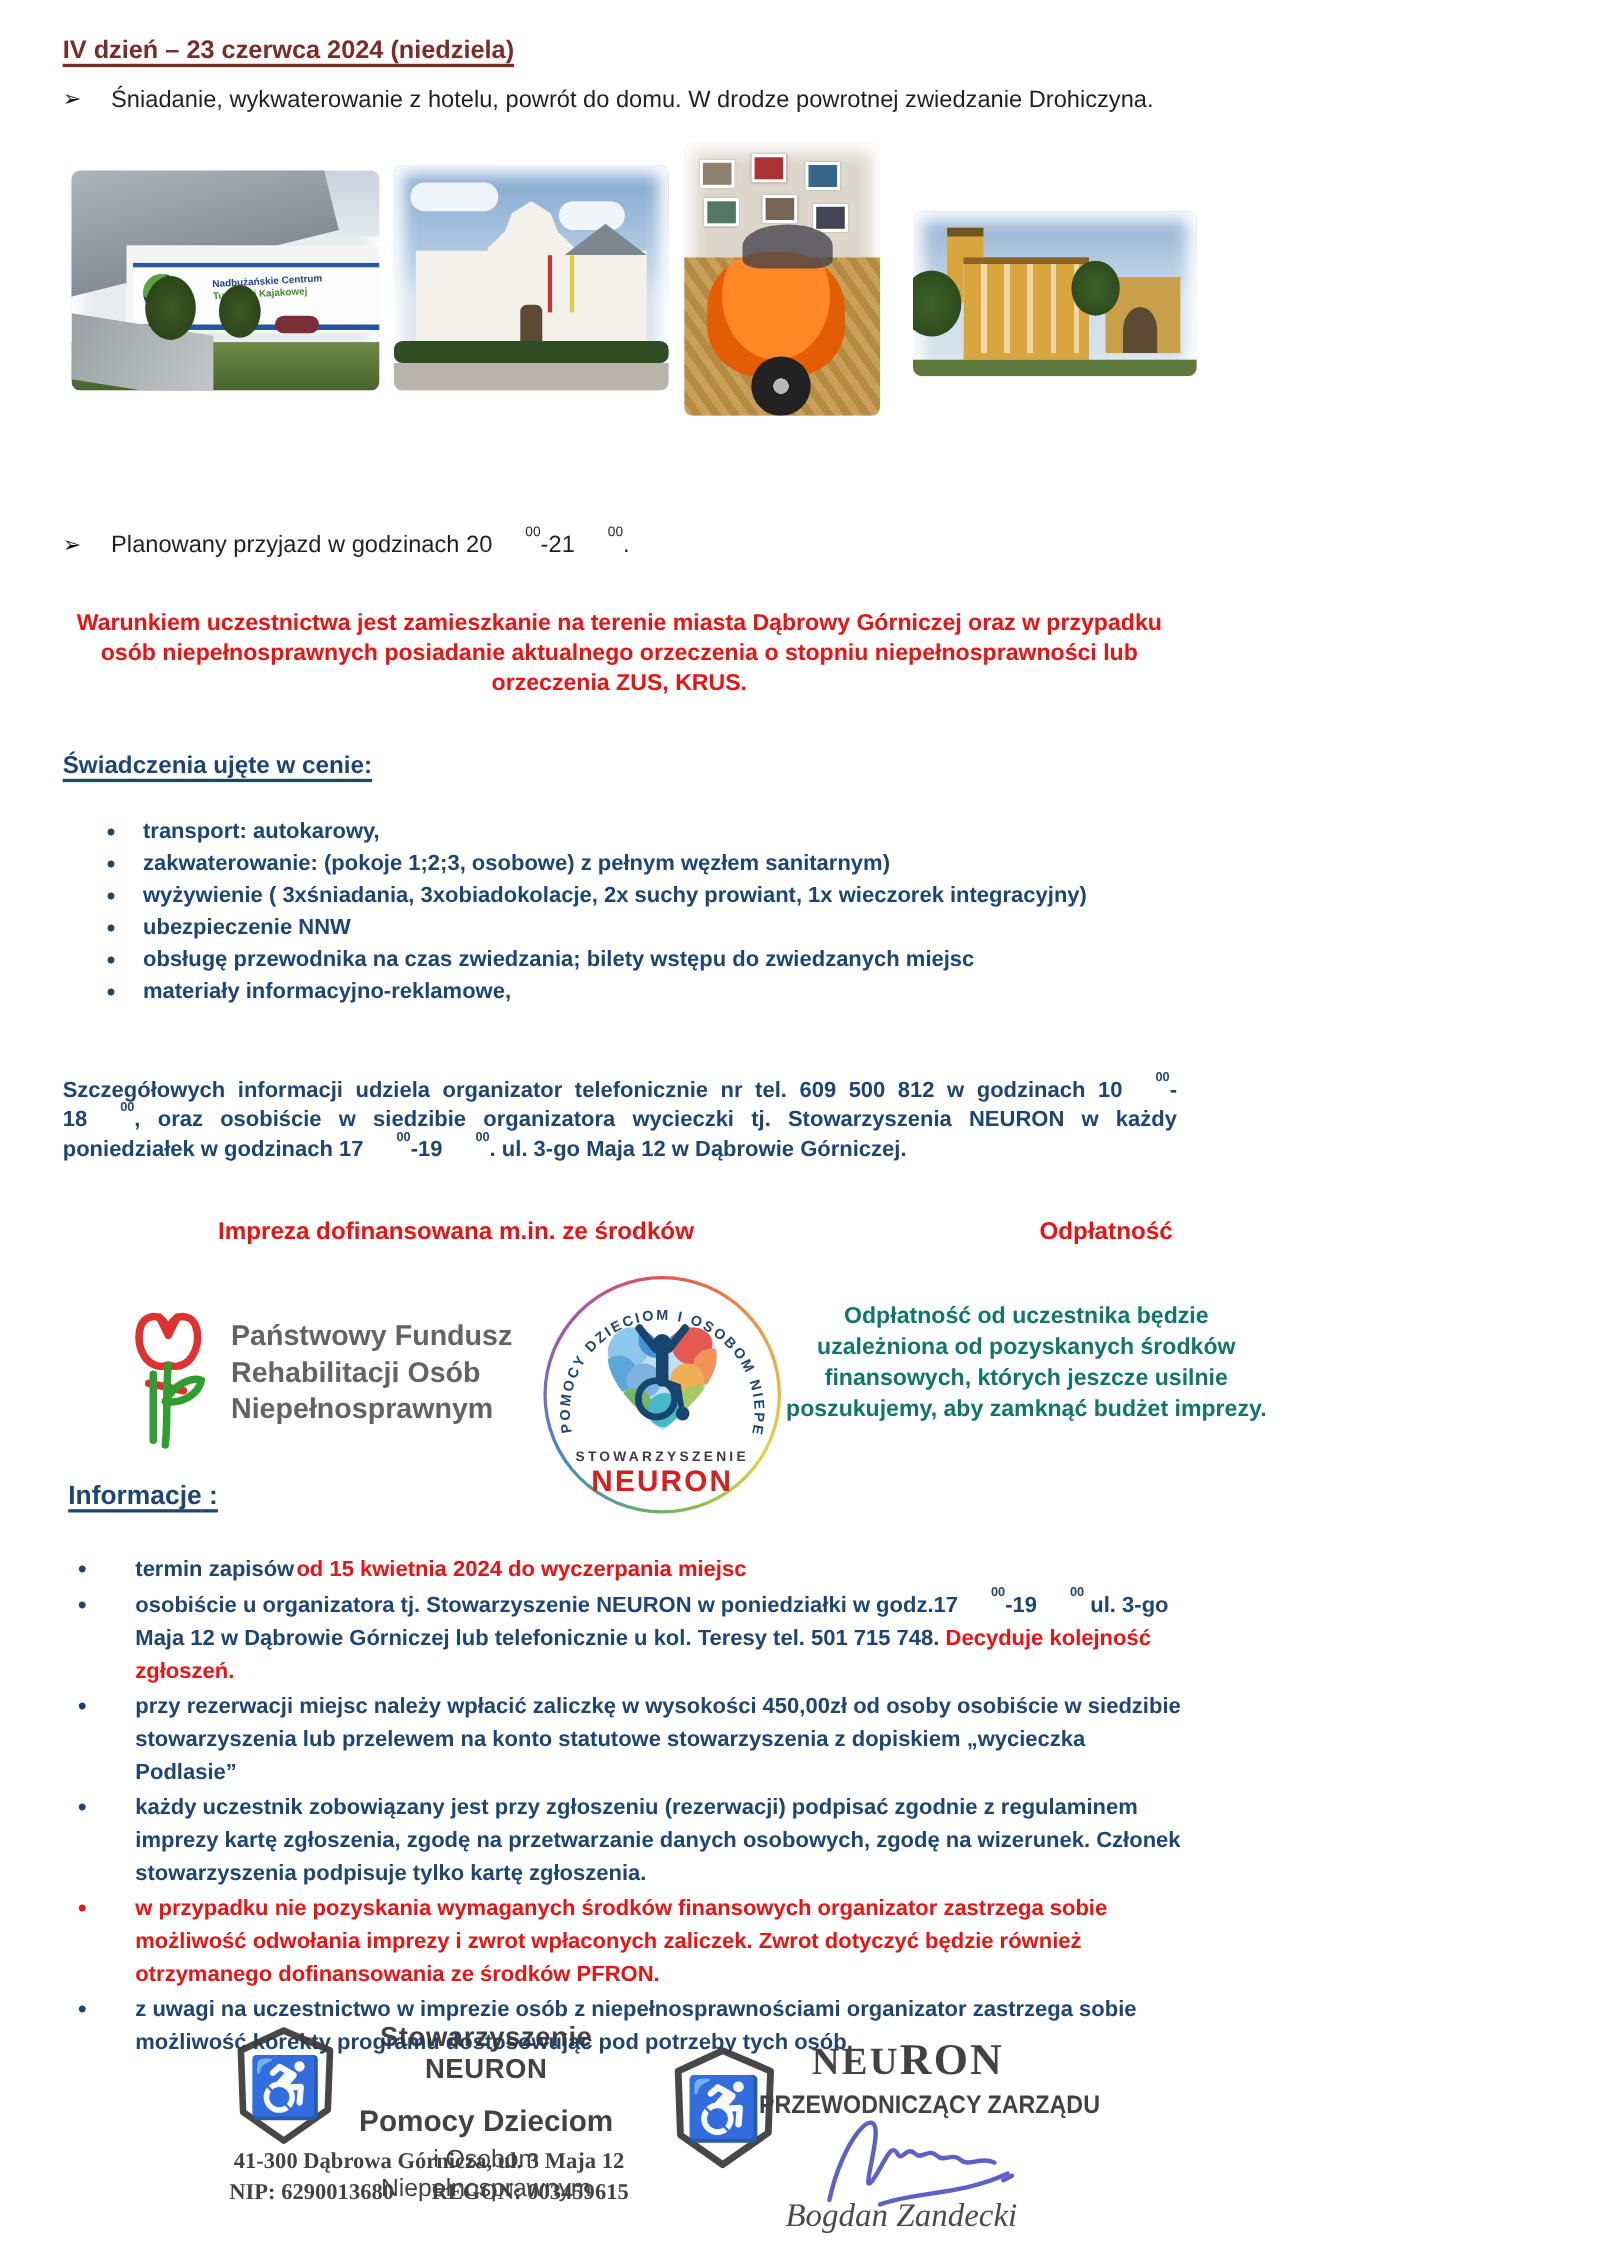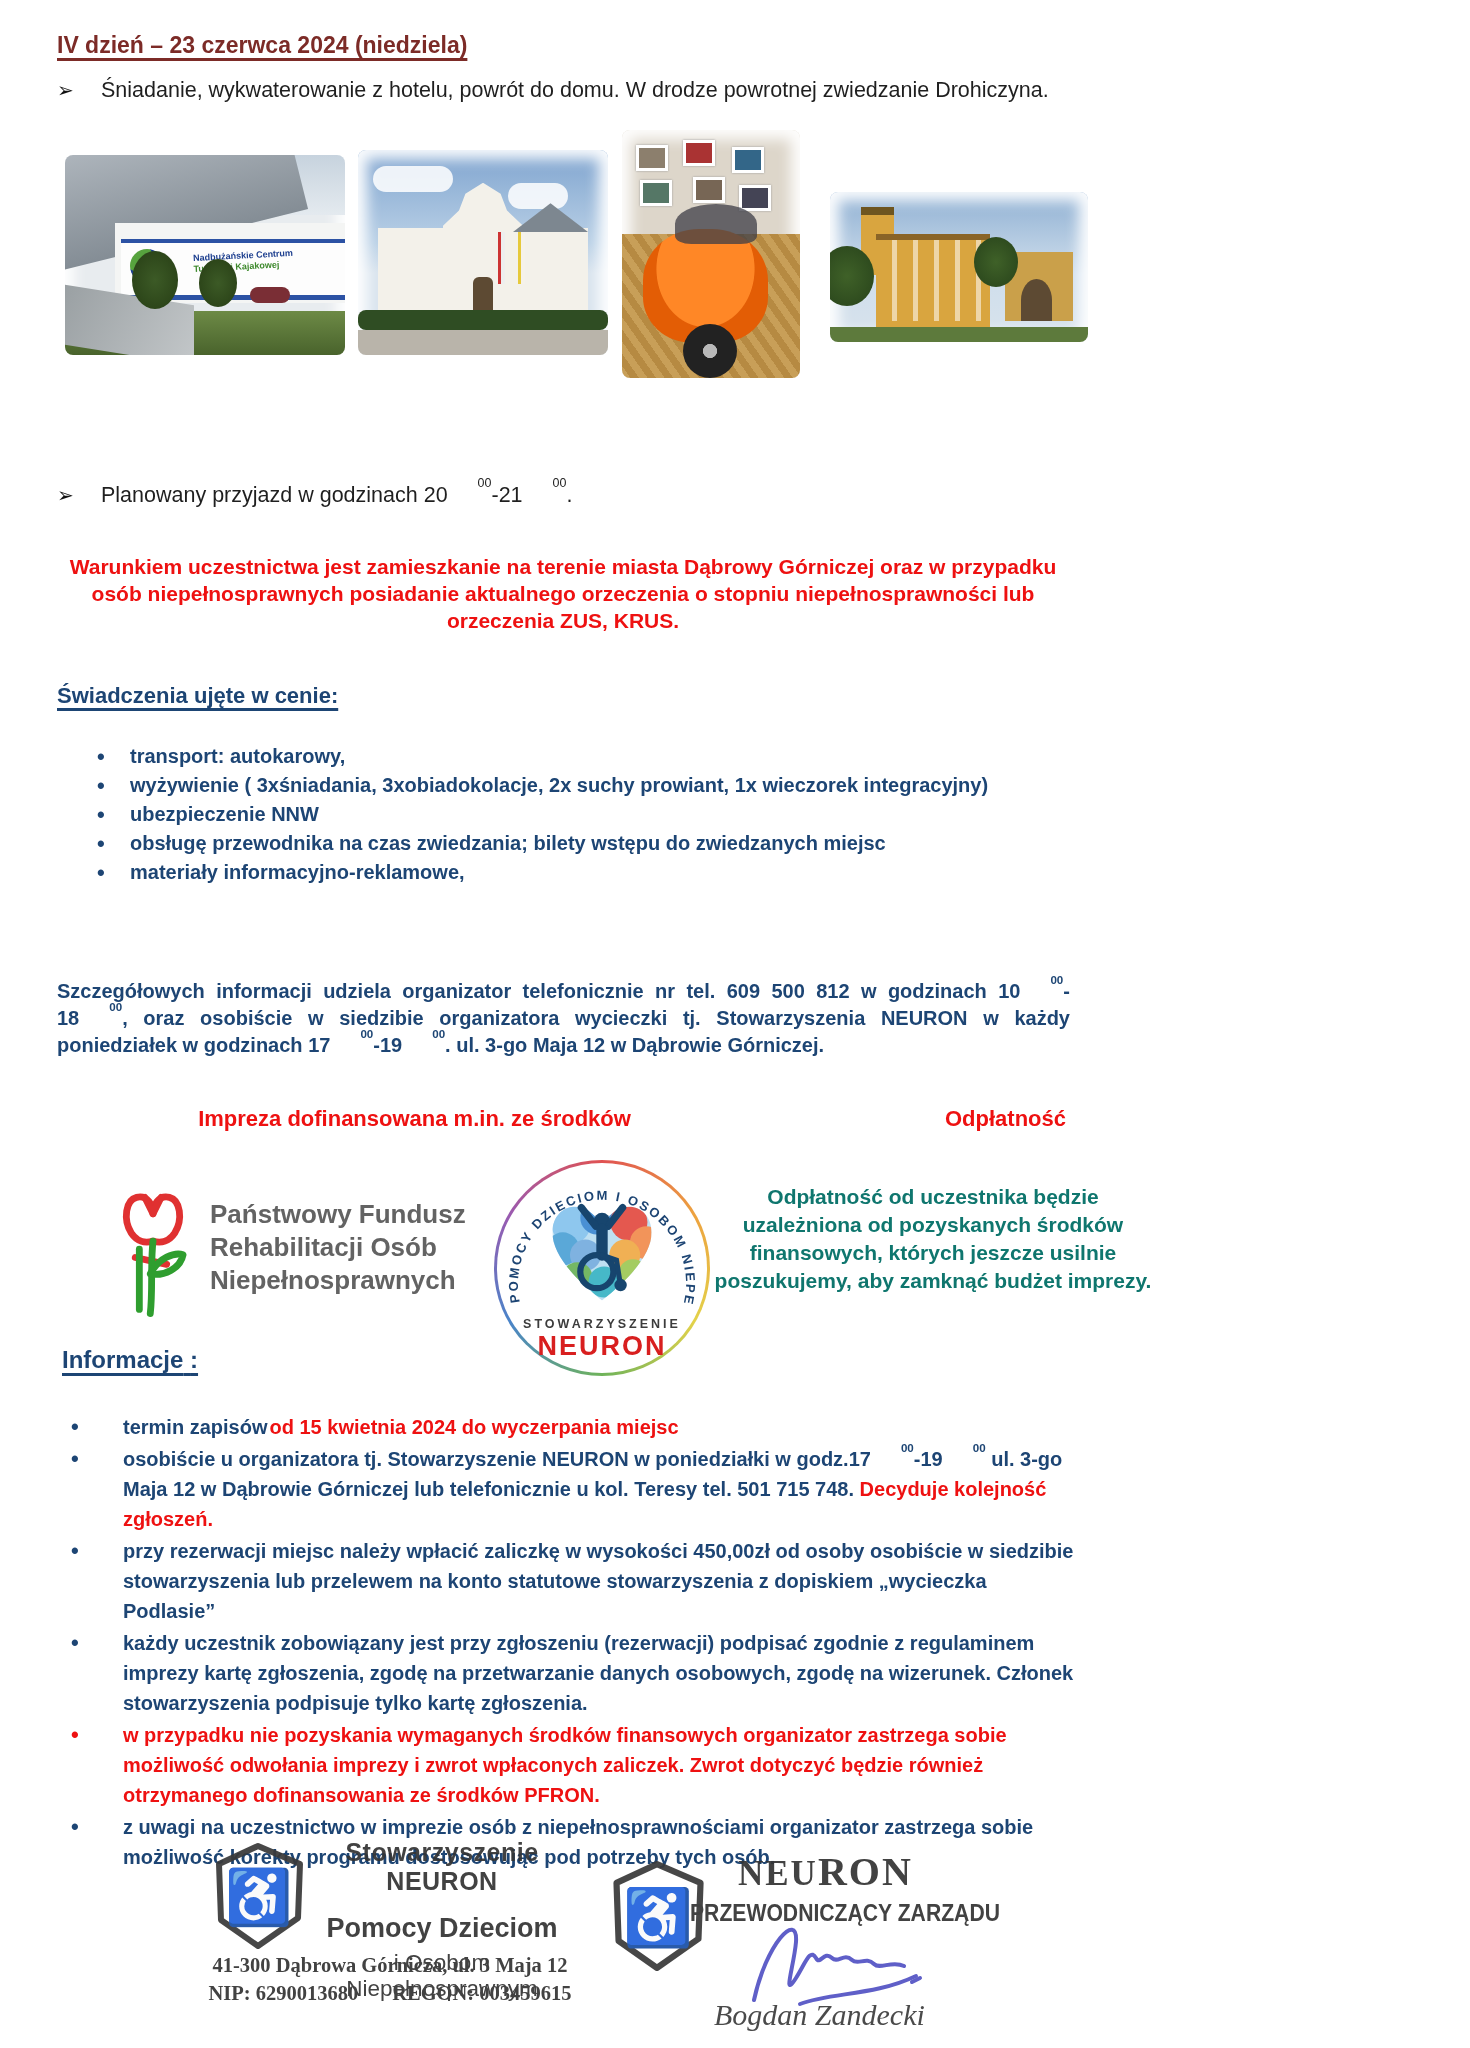--- a/index.html
+++ b/index.html
@@ -228,20 +228,21 @@
     <span>Planowany przyjazd w godzinach 20</span><sup class="ss">00</sup><span>-21</span><sup class="ss">00</sup><span>.</span>
   </span>
 </div>
 
 <div class="abs" id="sec-warning">Warunkiem uczestnictwa jest zamieszkanie na terenie miasta Dąbrowy Górniczej oraz w przypadku osób niepełnosprawnych posiadanie aktualnego orzeczenia o stopniu niepełnosprawności lub orzeczenia  ZUS, KRUS.</div>
 
 <div class="abs navy-h" id="sec-services-h">Świadczenia ujęte w cenie:</div>
 <div class="abs" id="sec-services">
   <ul class="dotlist">
     <li>transport: autokarowy,</li>
+    <li>zakwaterowanie: (pokoje 1;2;3, osobowe) z pełnym węzłem sanitarnym)</li>
     <li>wyżywienie ( 3xśniadania, 3xobiadokolacje, 2x suchy prowiant, 1x wieczorek integracyjny)</li>
     <li>ubezpieczenie NNW</li>
     <li>obsługę przewodnika na czas zwiedzania; bilety wstępu do zwiedzanych miejsc</li>
     <li>materiały informacyjno-reklamowe,</li>
   </ul>
 </div>
 
 <div class="abs" id="sec-contact">
   <span>Szczegółowych informacji udziela organizator telefonicznie nr tel. 609 500 812 w godzinach 10</span><sup class="ss">00</sup><span>- 18</span><sup class="ss">00</sup><span>, oraz osobiście w siedzibie organizatora wycieczki tj. Stowarzyszenia NEURON w każdy poniedziałek w godzinach 17</span><sup class="ss">00</sup><span>-19</span><sup class="ss">00</sup><span>. ul. 3-go Maja 12  w Dąbrowie Górniczej.</span>
 </div>
@@ -258,21 +259,21 @@
     </g>
     <g fill="none" stroke="#2f9e2f" stroke-width="5" stroke-linecap="round" stroke-linejoin="round">
       <path d="M30 40 C28 58 30 76 28 93"></path>
       <path d="M28 64 C34 52 46 48 52 50 C50 60 38 66 28 64 Z"></path>
       <path d="M20 46 C20 62 20 76 20 90"></path>
     </g>
   </svg>
   <div id="pfron-text">
     <div>Państwowy Fundusz</div>
     <div>Rehabilitacji Osób</div>
-    <div>Niepełnosprawnych</div>
+    <div>Niepełnosprawnym</div>
   </div>
 </div>
 
 <div class="abs" id="neuron">
   <div class="n-ring"></div>
   <div class="n-inner"></div>
   <svg width="216" height="216" viewBox="0 0 216 216" style="left:0;top:0;">
     <defs>
         <path id="ringpath" d="M 26 142 A 84 84 0 1 1 190 142"></path>
       </defs>

